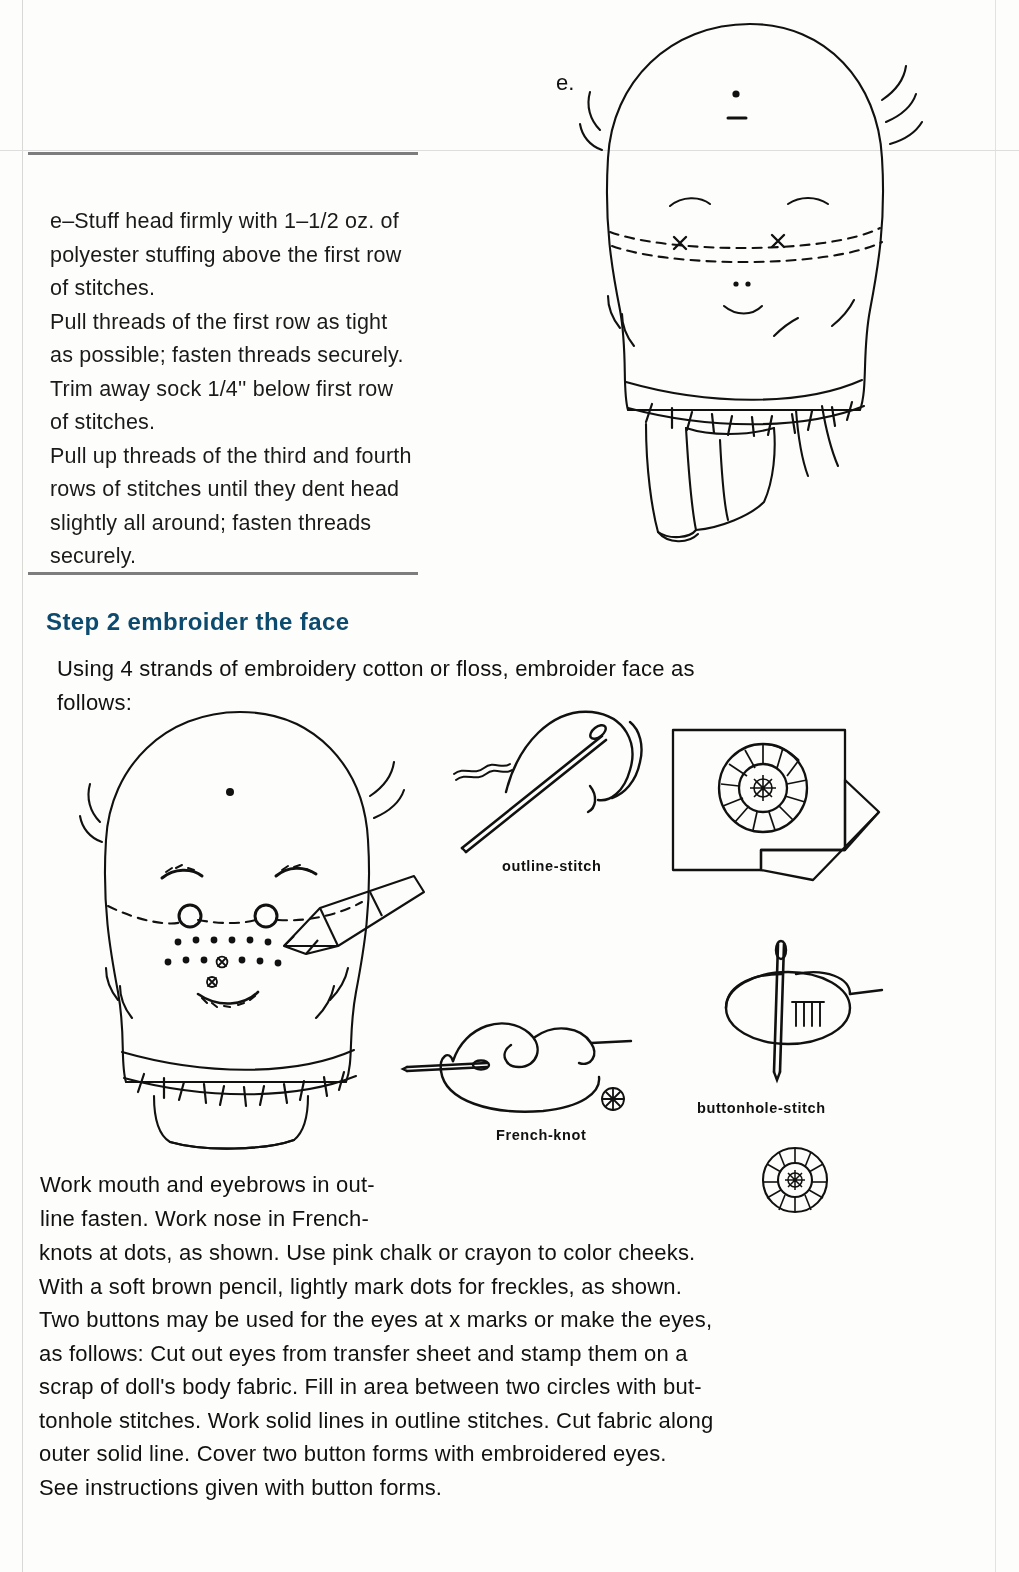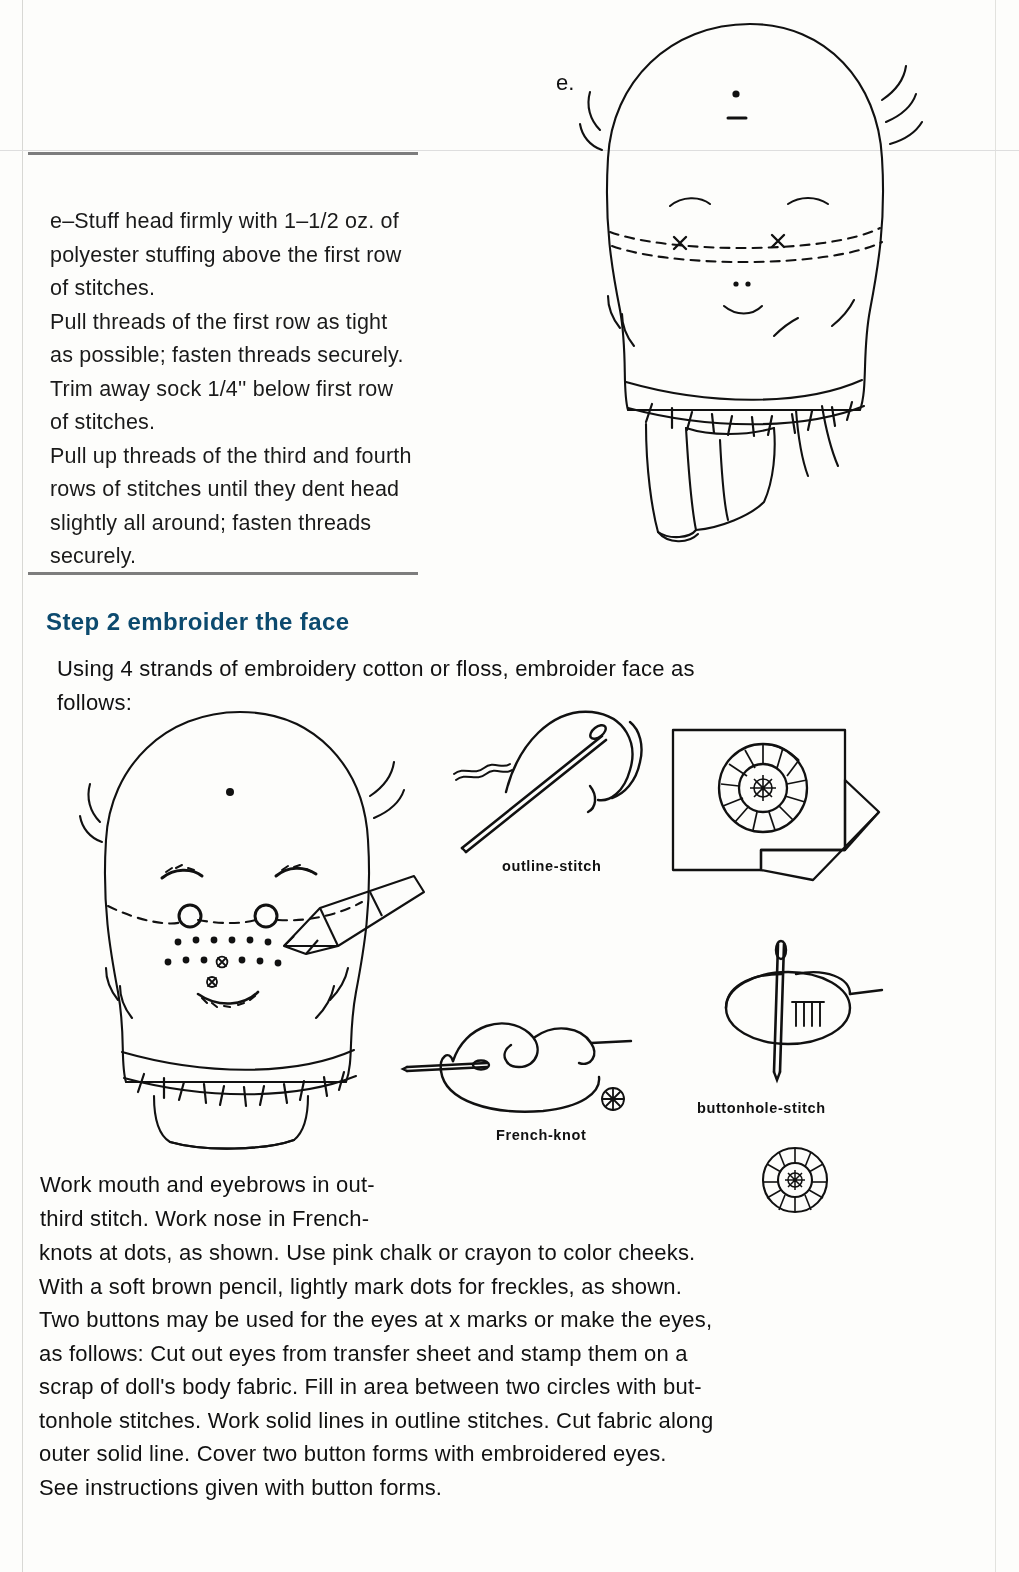--- a/index.html
+++ b/index.html
@@ -448,21 +448,21 @@
         </g>
         <g stroke-width="1.5">
           <circle cx="40" cy="40" r="7"></circle>
           <path d="M33 33 l14 14 M47 33 l-14 14 M40 30 l0 20 M30 40 l20 0"></path>
         </g>
       </g>
     </svg>
   </div>
 
   <div class="para" id="closing-left">Work mouth and eyebrows in out-
-third stitch. Work nose in French-</div>
+line fasten. Work nose in French-</div>
   <div class="para" id="closing-full">knots at dots, as shown. Use pink chalk or crayon to color cheeks.
 With a soft brown pencil, lightly mark dots for freckles, as shown.
 Two buttons may be used for the eyes at x marks or make the eyes,
 as follows: Cut out eyes from transfer sheet and stamp them on a
 scrap of doll's body fabric. Fill in area between two circles with but-
 tonhole stitches. Work solid lines in outline stitches. Cut fabric along
 outer solid line. Cover two button forms with embroidered eyes.
 See instructions given with button forms.</div>
 
 

